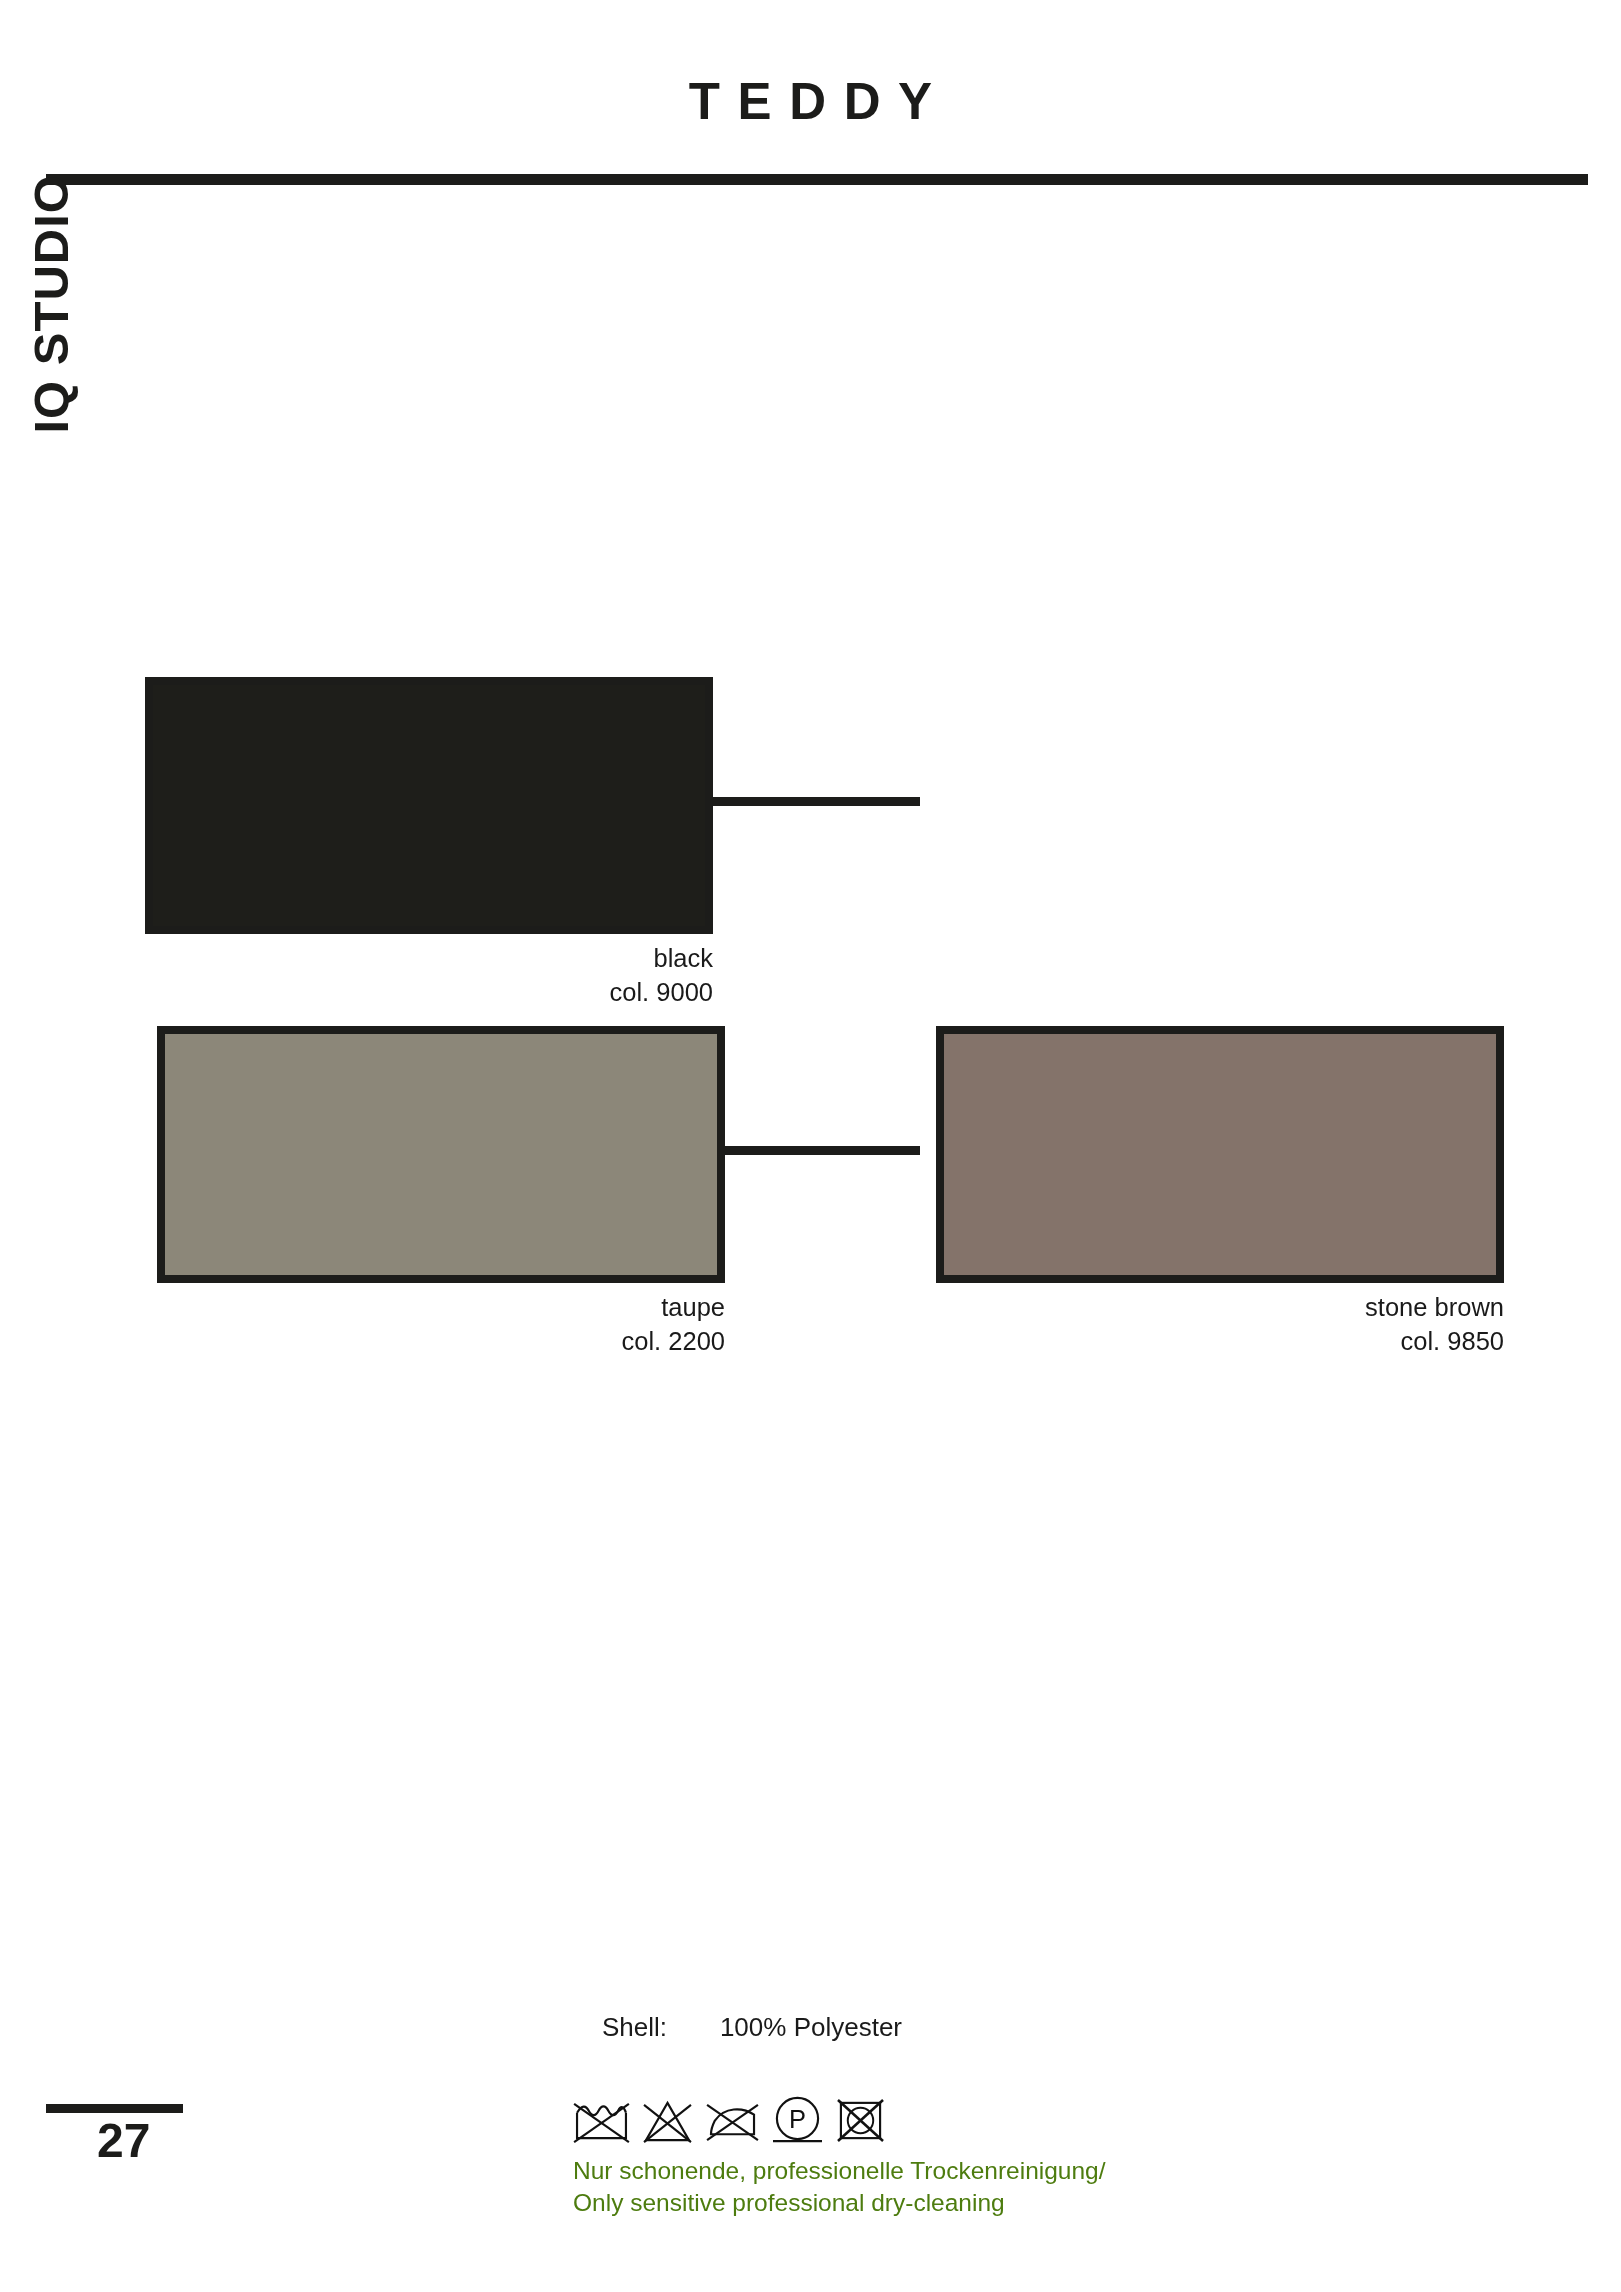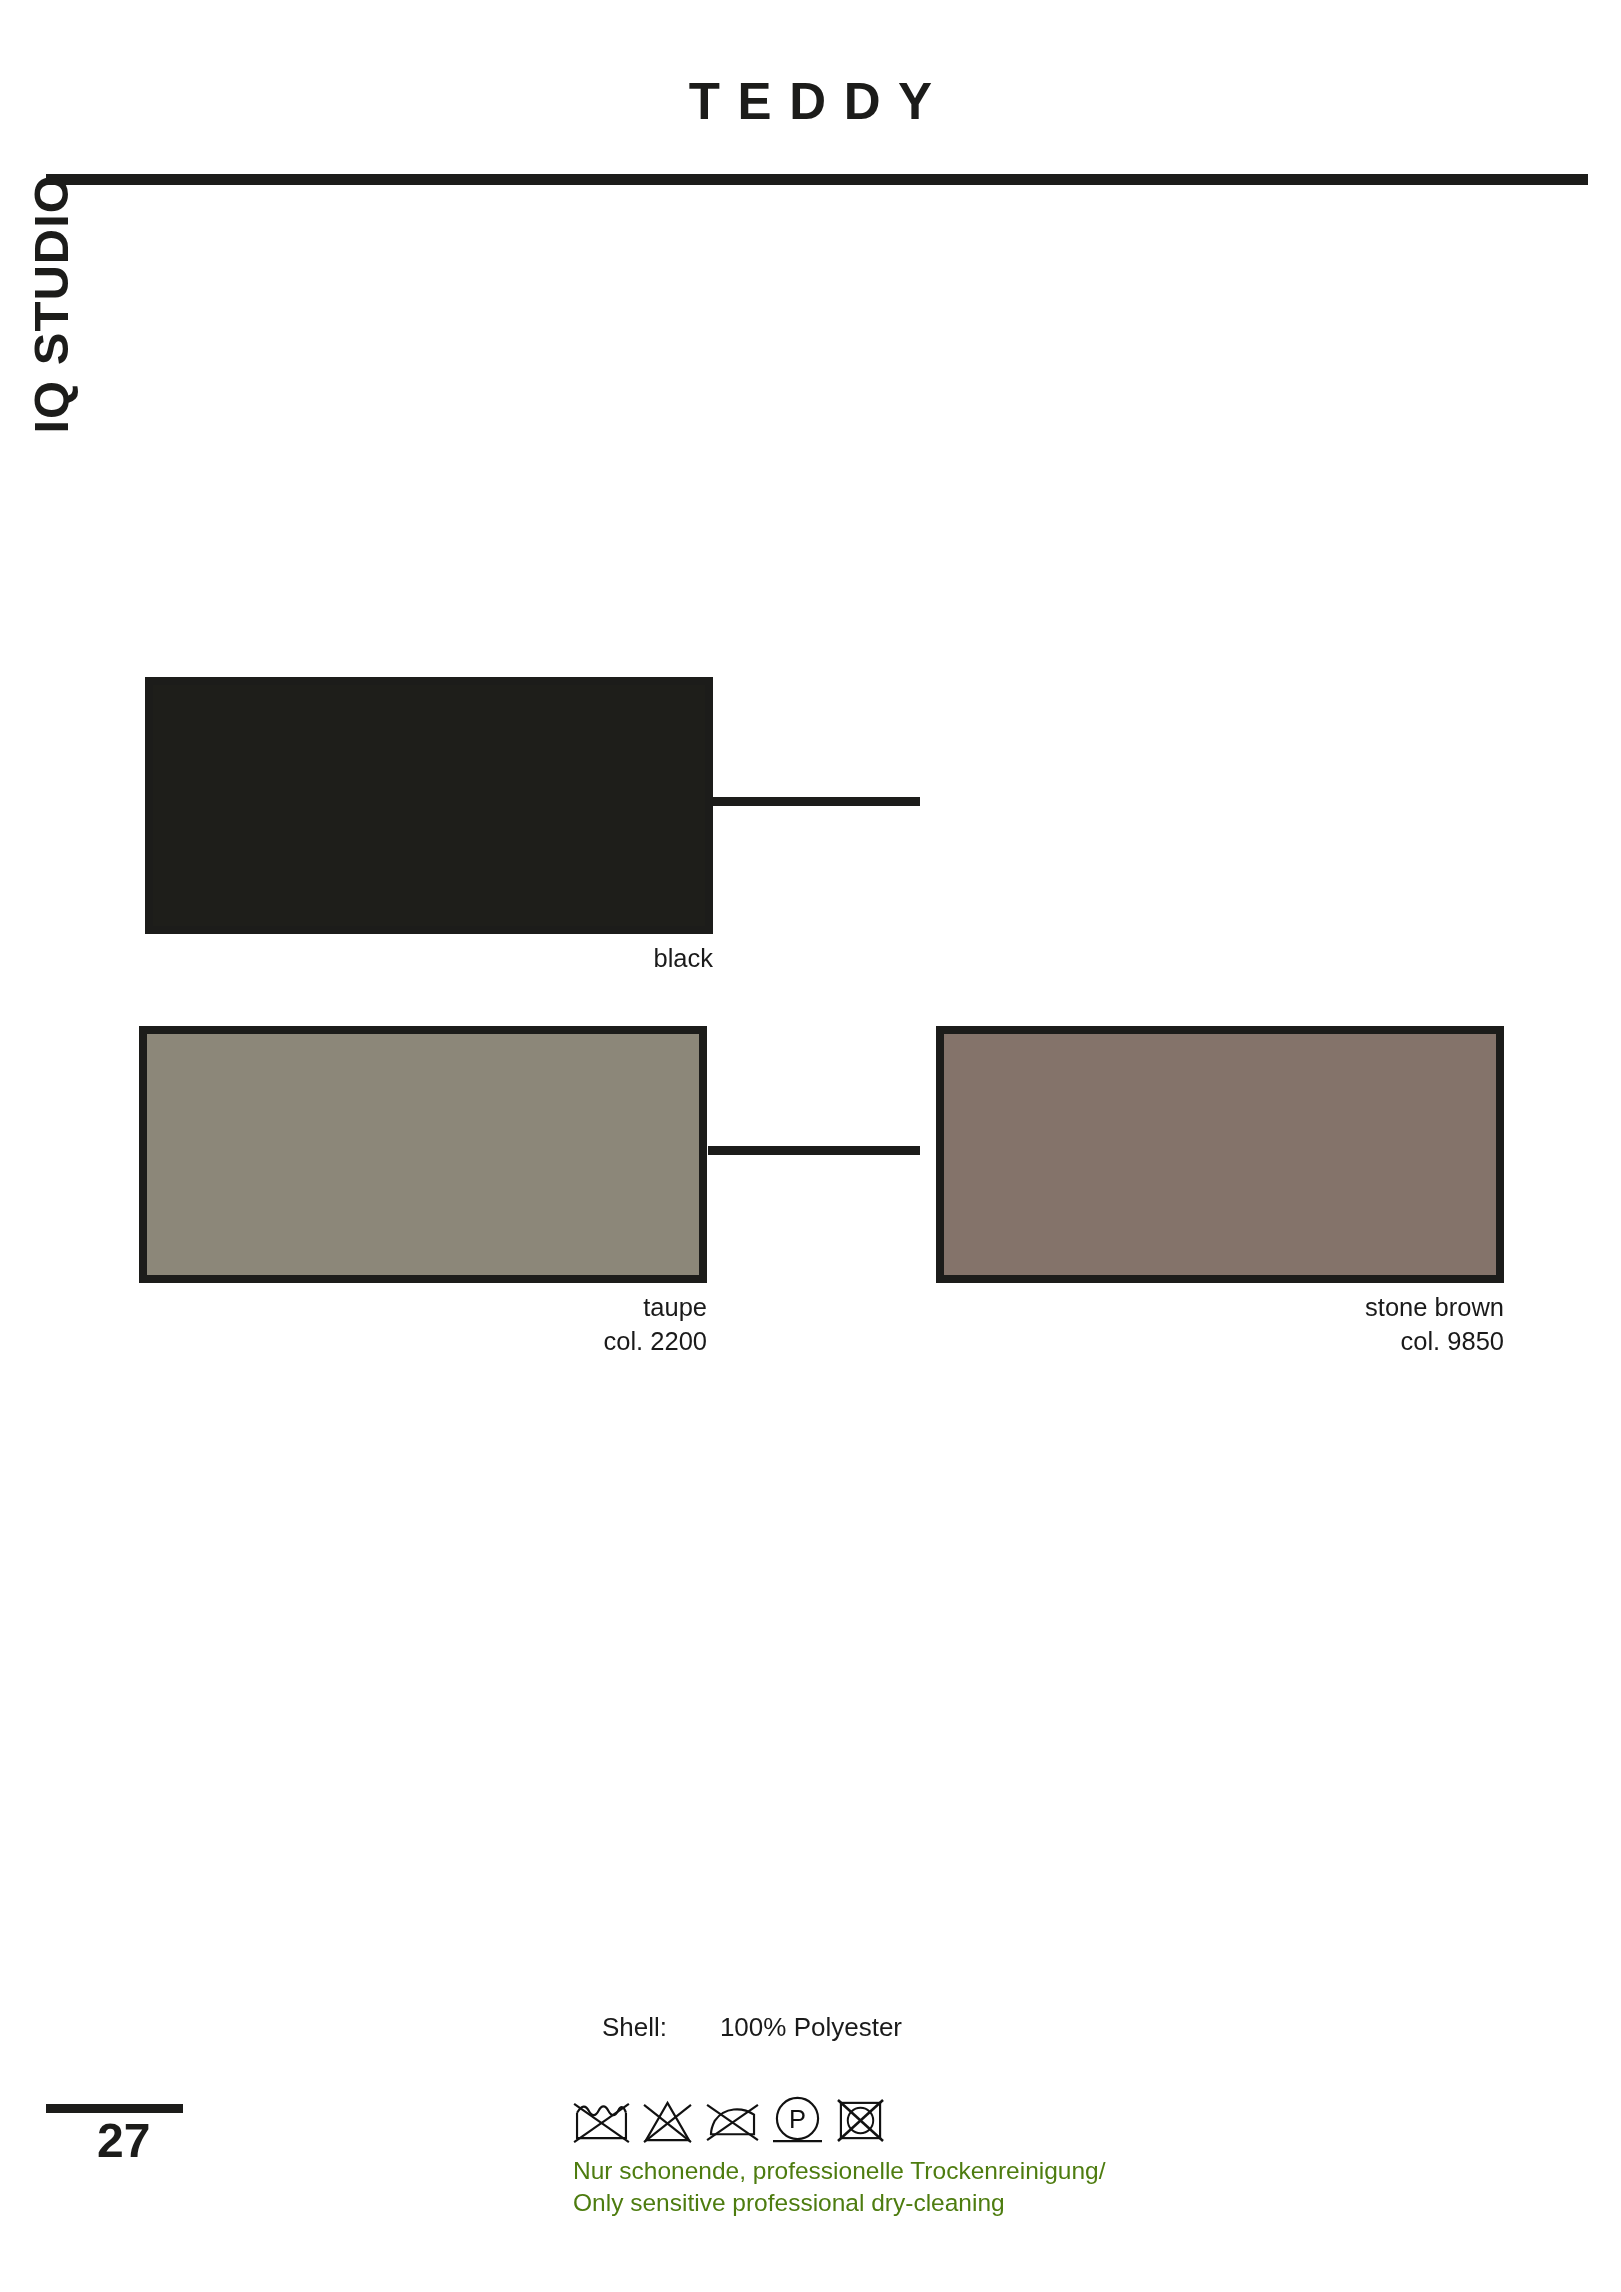--- a/index.html
+++ b/index.html
@@ -65,21 +65,21 @@
     top: 667px;
     width: 1580px;
     height: 706px;
     padding-left: 16px;
   }
   .swatch-cell {
     position: absolute;
   }
   .swatch-cell.r0c0 { left: 145px;  top: 9.8px;  }
   .swatch-cell.r0c1 { left: 912px;  top: 9.8px;  }
-  .swatch-cell.r1c0 { left: 139px;  top: 359px; }
+  .swatch-cell.r1c0 { left: 157px;  top: 359px; }
   .swatch-cell.r1c1 { left: 912px;  top: 359px; margin-left: 24px; }
 
   .swatch-chip {
     width: 568px;
     height: 257px;
     border: 8.8px solid #1c1c1a;
     box-sizing: border-box;
   }
   .swatch-caption {
     width: 568px;
@@ -170,20 +170,21 @@
 
 <div class="swatch-grid">
 
   <div class="connector top"></div>
   <div class="connector bottom"></div>
 
   <div class="swatch-cell r0c0">
     <div class="swatch-chip" style="background-color: rgb(30, 30, 26);"></div>
     <div class="swatch-caption">
       <span class="cap-name">black</span>
+      <span class="cap-code">col. 9000</span>
     </div>
   </div>
 
 
   <div class="swatch-cell r1c0">
     <div class="swatch-chip" style="background-color: rgb(140, 135, 121);"></div>
     <div class="swatch-caption">
       <span class="cap-name">taupe</span>
       <span class="cap-code">col. 2200</span>
     </div>

